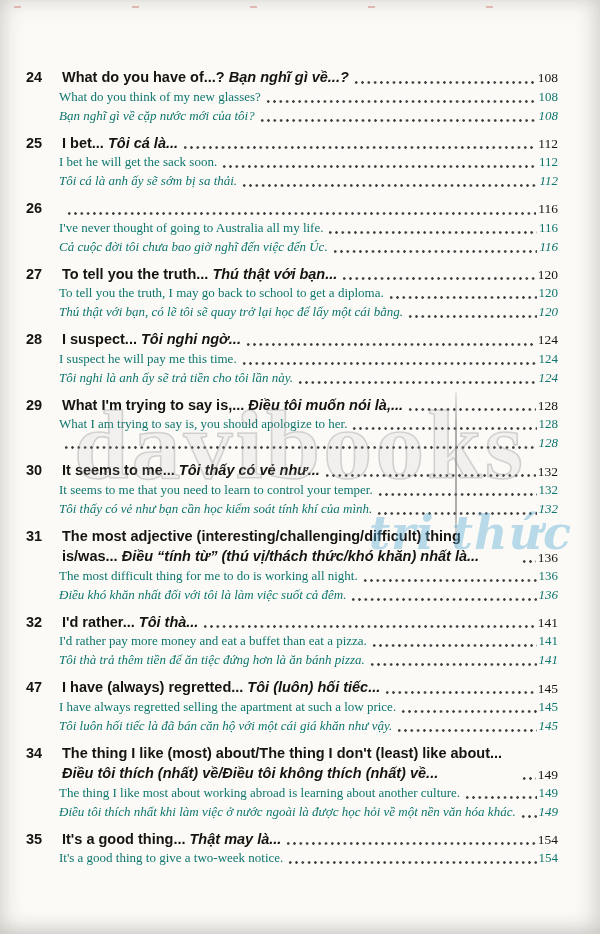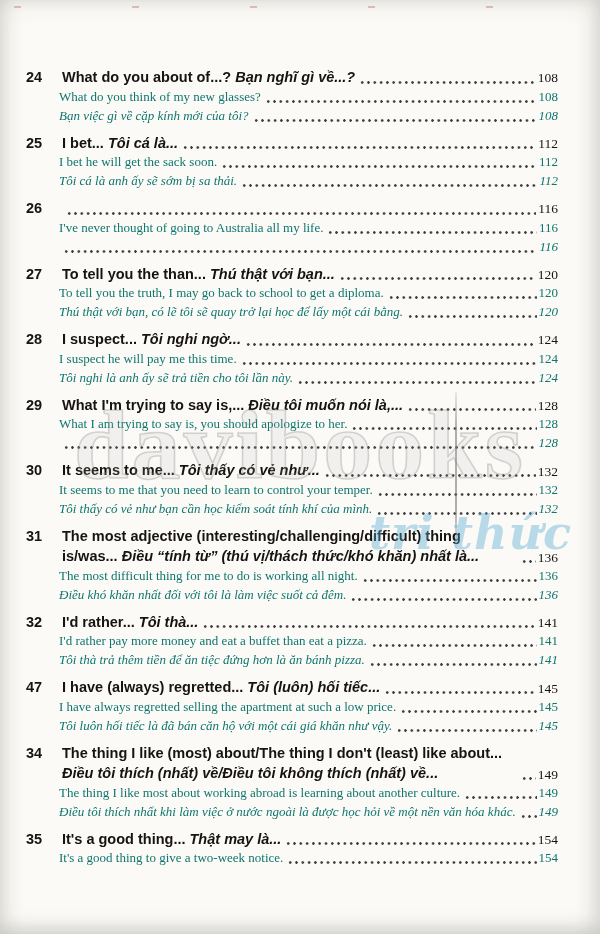--- a/index.html
+++ b/index.html
@@ -95,32 +95,32 @@
 </head>
 <body>
 
 <div class="top-marks"></div>
 
 <div class="page-inner">
   <div>
   <div class="entry">
     <div class="row heading">
       <span class="num">24</span>
-      <span class="text"><span class="en">What do you about of...? </span><span class="vi">Bạn nghĩ gì về...?</span></span>
+      <span class="text"><span class="en">What do you have of...? </span><span class="vi">Bạn nghĩ gì về...?</span></span>
       <span class="leader"></span>
       <span class="page">108</span>
     </div>
     <div>
           <div class="row sub">
             <span class="text">What do you think of my new glasses?</span>
             <span class="leader"></span>
             <span class="page">108</span>
           </div>
           <div class="row sub it">
-            <span class="text">Bạn việc gì về cặp kính mới của tôi?</span>
+            <span class="text">Bạn nghĩ gì về cặp nước mới của tôi?</span>
             <span class="leader"></span>
             <span class="page">108</span>
           </div>
         </div>
   </div>
 
   <div class="entry">
     <div class="row heading">
       <span class="num">25</span>
       <span class="text"><span class="en">I bet... </span><span class="vi">Tôi cá là...</span></span>
@@ -147,30 +147,31 @@
       <span class="leader"></span>
       <span class="page">116</span>
     </div>
     <div>
           <div class="row sub">
             <span class="text">I've never thought of going to Australia all my life.</span>
             <span class="leader"></span>
             <span class="page">116</span>
           </div>
           <div class="row sub it">
+            <span class="text">Cả cuộc đời tôi chưa bao giờ nghĩ đến việc đến Úc.</span>
             <span class="leader"></span>
             <span class="page">116</span>
           </div>
         </div>
   </div>
 
   <div class="entry">
     <div class="row heading">
       <span class="num">27</span>
-      <span class="text"><span class="en">To tell you the than... </span><span class="vi">Thú thật với bạn...</span></span>
+      <span class="text"><span class="en">To tell you the truth... </span><span class="vi">Thú thật với bạn...</span></span>
       <span class="leader"></span>
       <span class="page">120</span>
     </div>
     <div>
           <div class="row sub">
             <span class="text">To tell you the truth, I may go back to school to get a diploma.</span>
             <span class="leader"></span>
             <span class="page">120</span>
           </div>
           <div class="row sub it">

